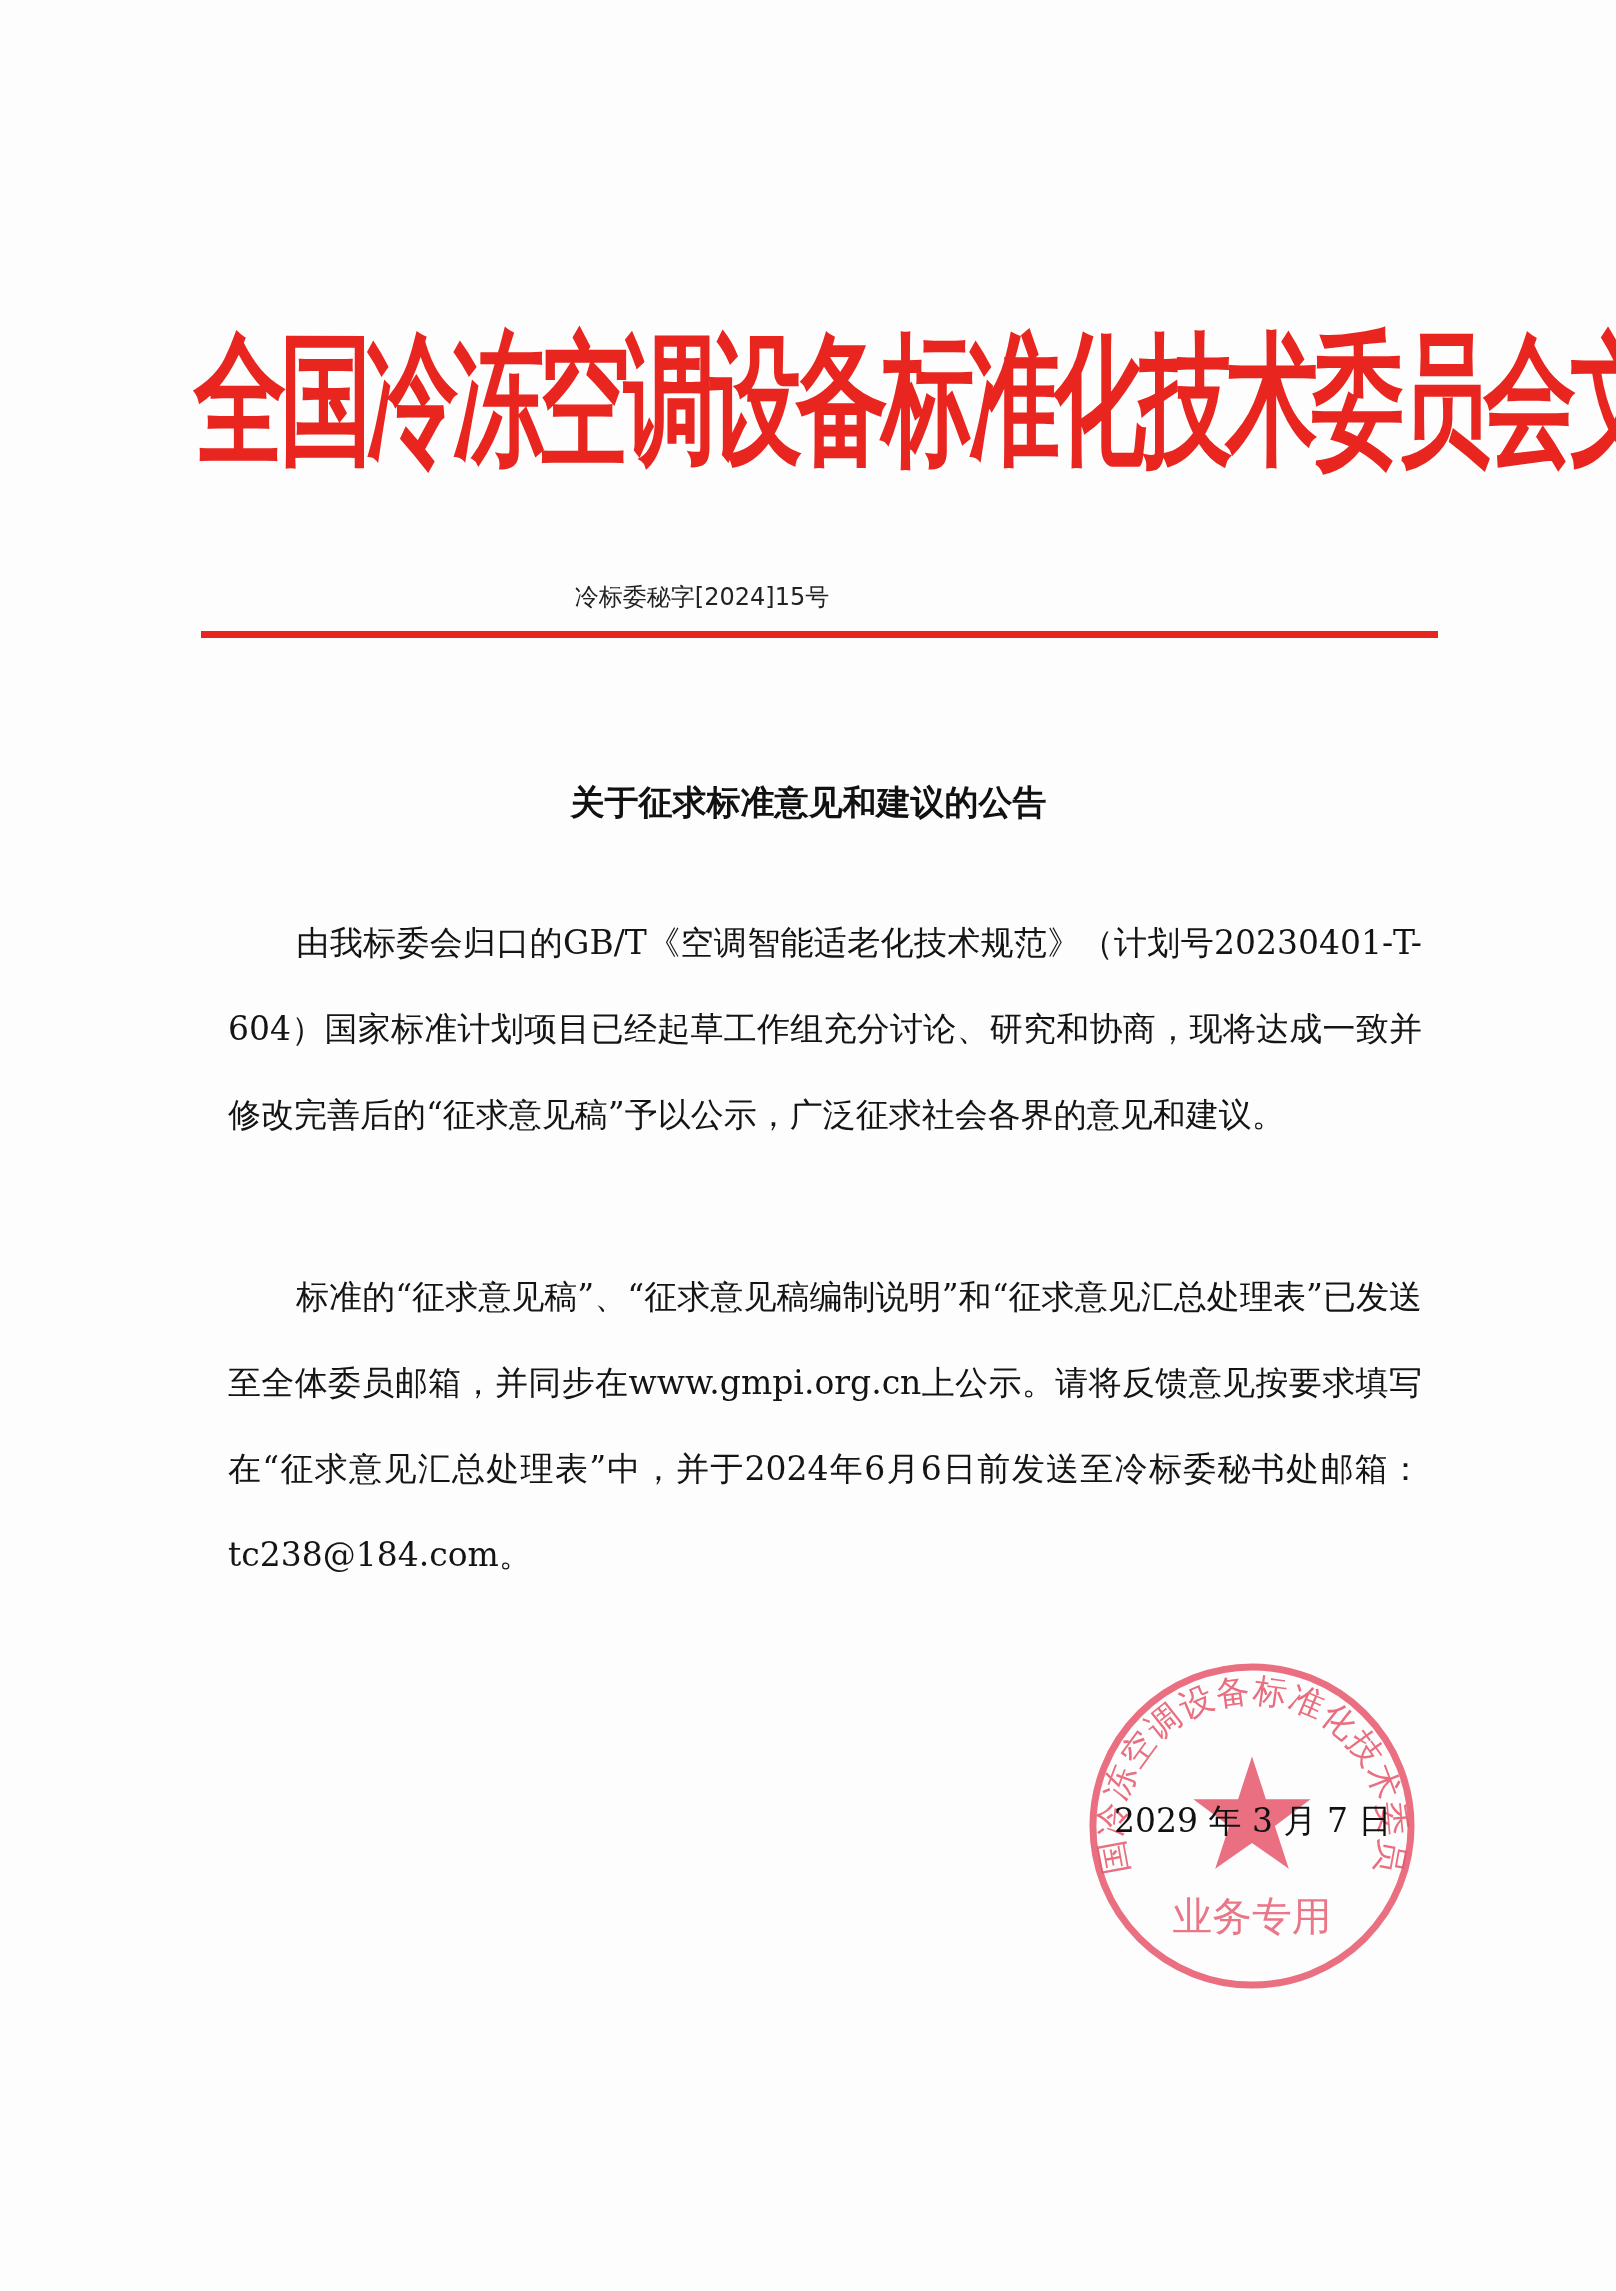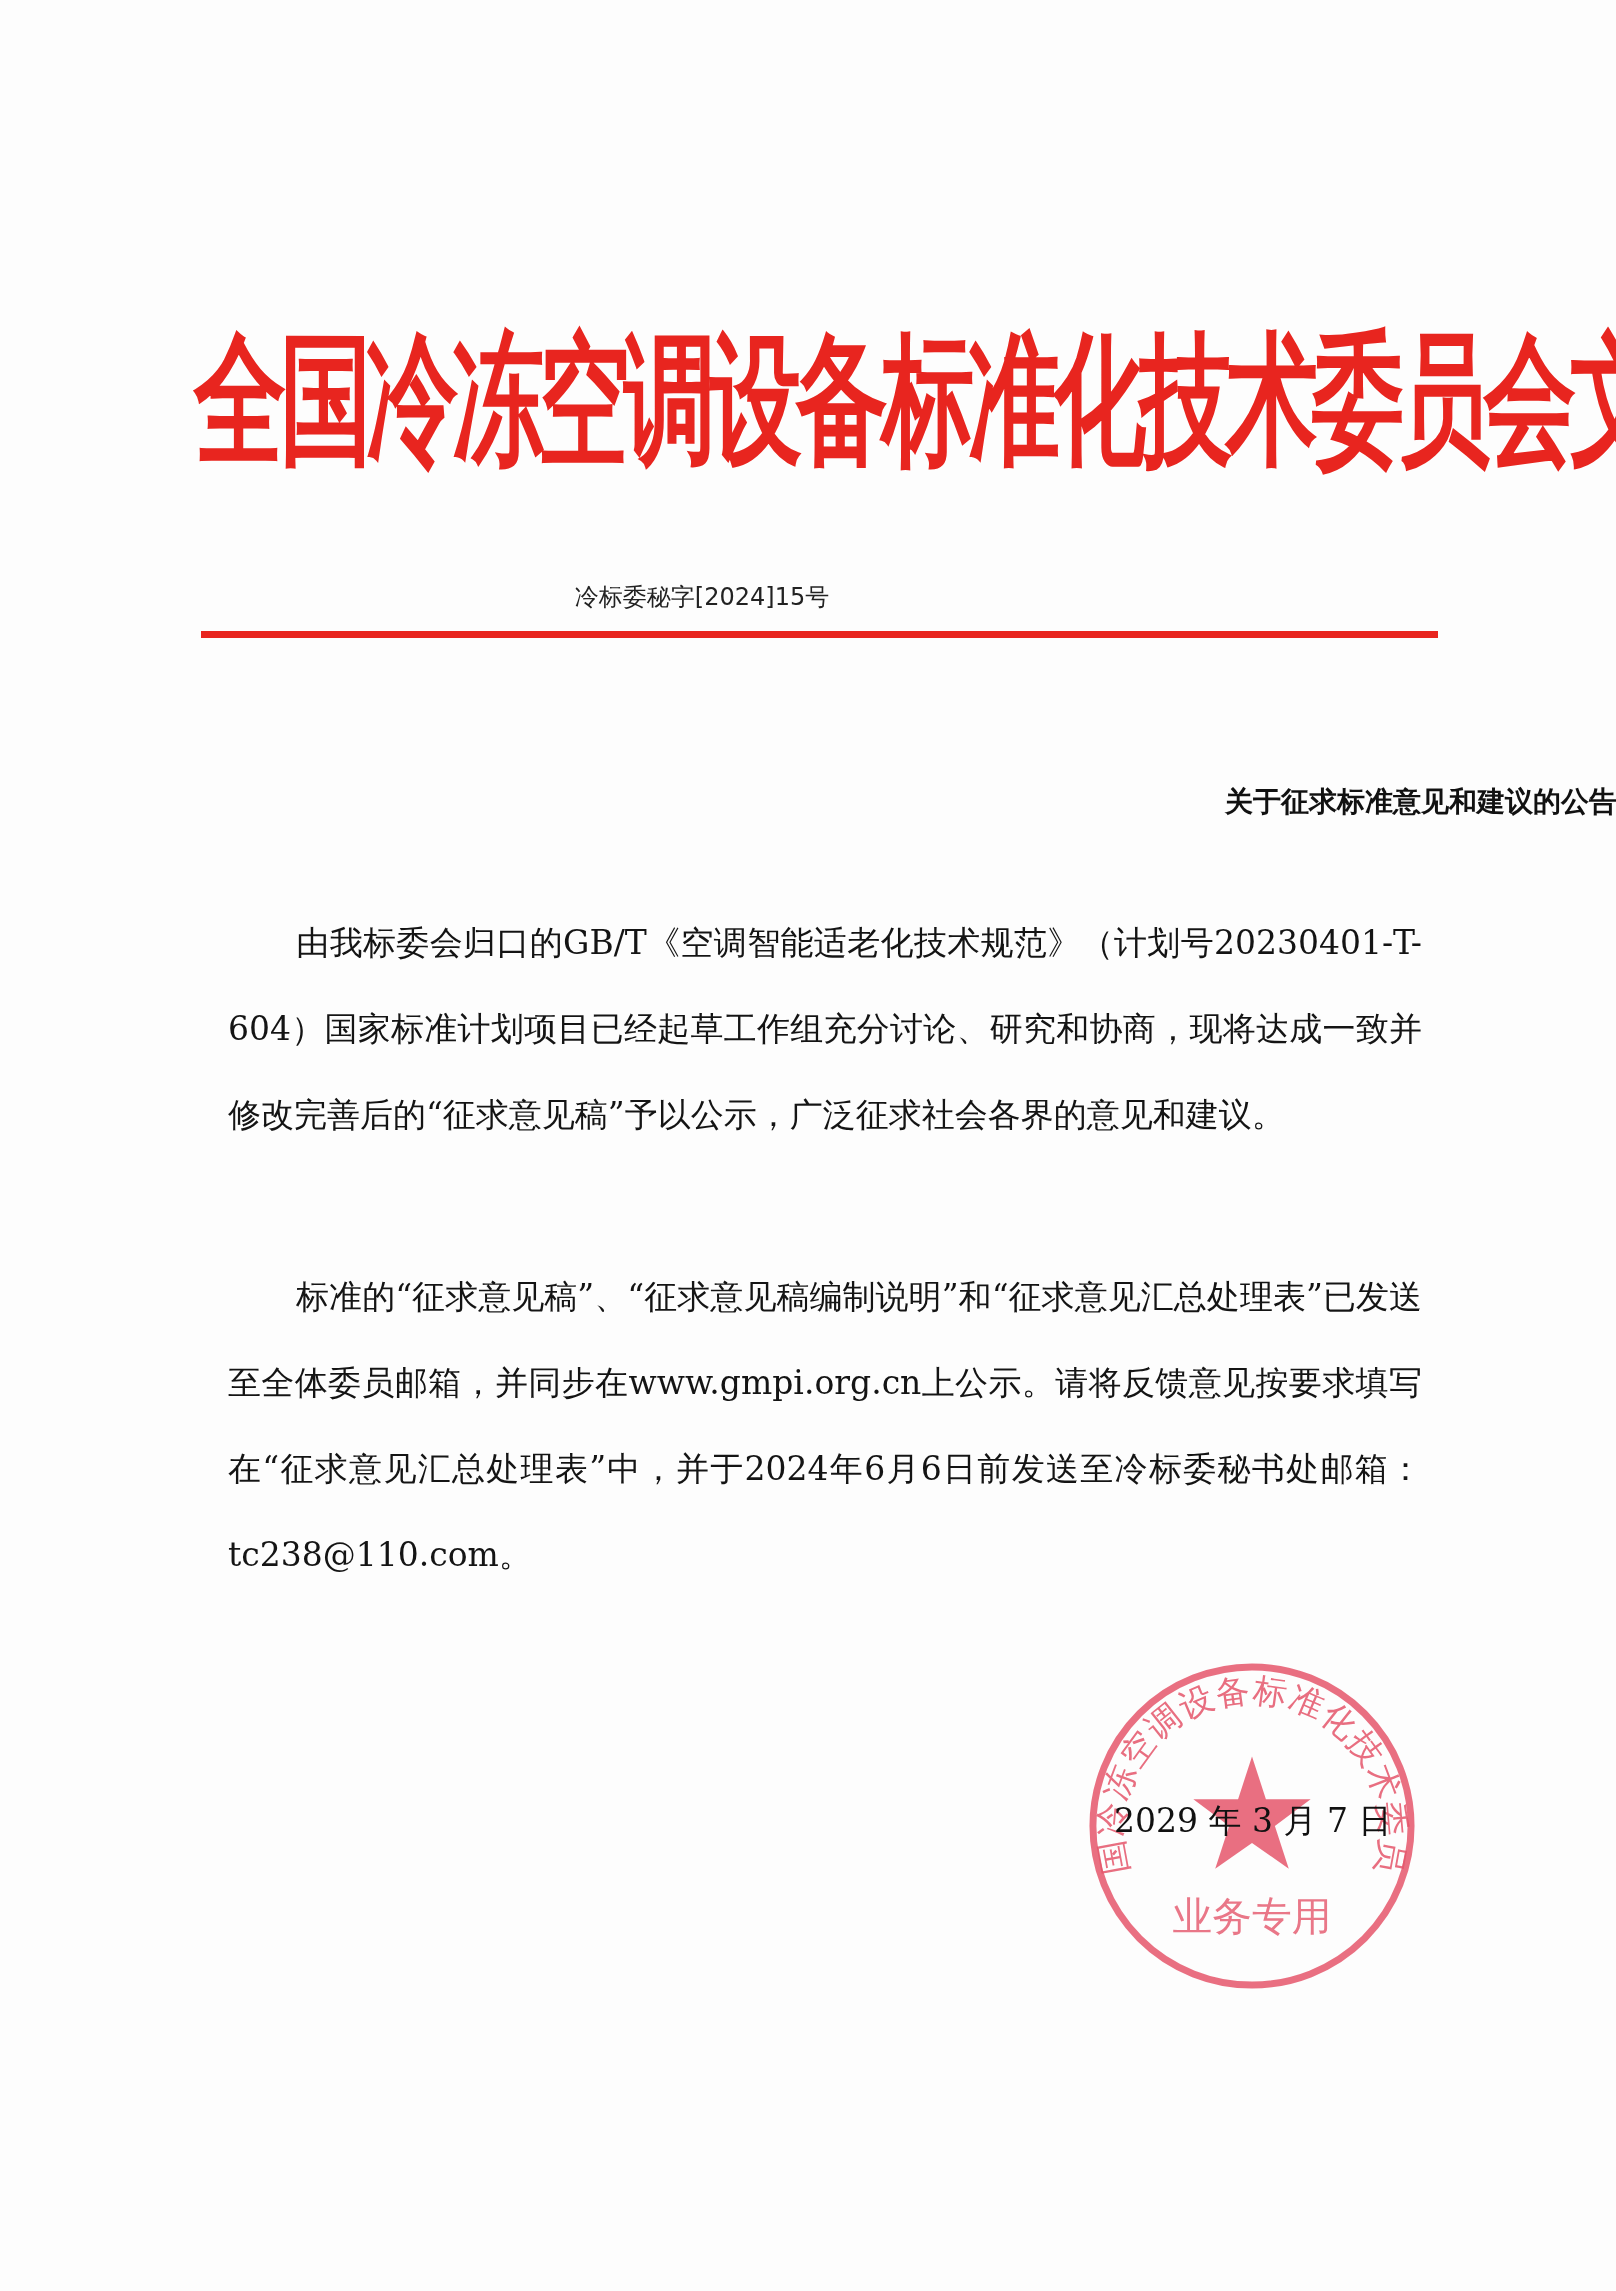--- a/index.html
+++ b/index.html
@@ -6,22 +6,22 @@
   body { width: 1617px; height: 2291px; position: relative; overflow: hidden;
          font-family: "DejaVu Serif", "Liberation Serif", serif; color: #1a1a1a; }
   .page { position: absolute; left: 0; top: 0; width: 1617px; height: 2291px; background: #fdfdfd; }
   .masthead { position: absolute; left: 194px; top: 277px; width: 1244px; text-align: center;
               color: #e8251f; font-family: "DejaVu Sans", sans-serif; font-weight: bold;
               font-size: 92px; line-height: 159px; letter-spacing: -6px;
               transform: scaleY(1.55); transform-origin: top center; white-space: nowrap; }
   .docno { position: absolute; left: 0; width: 1404px; top: 579px; text-align: center;
            font-size: 24px; line-height: 36px; color: #222; font-family: "DejaVu Sans", sans-serif; }
   .redline { position: absolute; left: 201px; top: 631px; width: 1237px; height: 7px; background: #e8251f; }
-  .title { position: absolute; left: 0; width: 1617px; top: 778px; text-align: right;
-           font-size: 28px; line-height: 48px; font-family: "DejaVu Sans", sans-serif; font-weight: bold; color:#111; }
+  .title { position: absolute; left: 0; width: 1617px; top: 778px; text-align: center;
+           font-size: 34px; line-height: 48px; font-family: "DejaVu Sans", sans-serif; font-weight: bold; color:#111; }
   .para { position: absolute; left: 204px; width: 1194px; font-size: 33px; line-height: 86px;
           text-align: justify; font-family: "DejaVu Serif", serif; color:#141414;margin-left:24px; }
   .para .indent { display:inline-block; width: 68px; }
   .p1 { top: 900px; }
   .p2 { top: 1254px; }
   .seal { position: absolute; left: 1083px; top: 1657px; width: 338px; height: 338px; }
   .date { position: absolute; left: 1114px; top: 1799px; font-size: 33px; line-height: 44px;
           font-family: "DejaVu Serif", serif; color:#111; white-space: nowrap; }
 </style>
 </head>
@@ -35,21 +35,21 @@
 
   <div class="redline"></div>
 
   <div class="title">关于征求标准意见和建议的公告</div>
 
   <div class="para p1">
     <span class="indent"></span><span>由我标委会归口的GB/T《空调智能适老化技术规范》（计划号20230401-T-604）国家标准计划项目已经起草工作组充分讨论、研究和协商，现将达成一致并修改完善后的“征求意见稿”予以公示，广泛征求社会各界的意见和建议。</span>
   </div>
 
   <div class="para p2">
-    <span class="indent"></span><span>标准的“征求意见稿”、“征求意见稿编制说明”和“征求意见汇总处理表”已发送至全体委员邮箱，并同步在www.gmpi.org.cn上公示。请将反馈意见按要求填写在“征求意见汇总处理表”中，并于2024年6月6日前发送至冷标委秘书处邮箱：tc238@110.com。</span>
+    <span class="indent"></span><span>标准的“征求意见稿”、“征求意见稿编制说明”和“征求意见汇总处理表”已发送至全体委员邮箱，并同步在www.gmpi.org.cn上公示。请将反馈意见按要求填写在“征求意见汇总处理表”中，并于2024年6月6日前发送至冷标委秘书处邮箱：tc238@184.com。</span>
   </div>
 
   <svg class="seal" viewBox="0 0 340 340">
     <defs>
       <path id="arc" d="M 52 230 A 130 130 0 1 1 288 230"></path>
     </defs>
     <circle cx="170" cy="170" r="160" fill="none" stroke="#e5566b" stroke-width="7" opacity="0.85"></circle>
     <text font-family="DejaVu Sans, sans-serif" font-size="34" fill="#e5566b" opacity="0.85" letter-spacing="1">
       <textPath href="#arc" startOffset="50%" text-anchor="middle">全国冷冻空调设备标准化技术委员会</textPath>
     </text>

